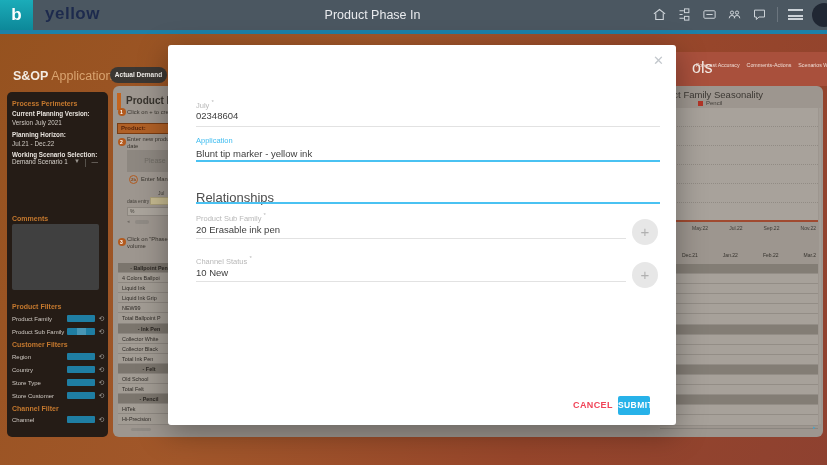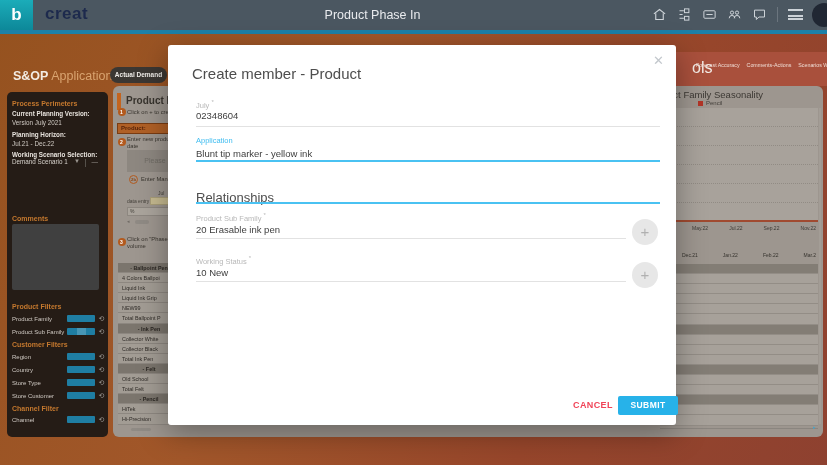--- a/index.html
+++ b/index.html
@@ -110,32 +110,32 @@
   .f-value { position:absolute; left:28px; font-size:9.5px; color:#3e3e3e; }
   .uline { position:absolute; left:28px; width:464px; height:1px; background:#e2e2e2; }
   .uline.short { width:430px; }
   .uline-blue { position:absolute; left:28px; width:464px; height:2px; background:#4ac2f2; }
   .m-section { position:absolute; left:28px; font-size:13px; color:#4e4e4e; }
   .plusbtn { position:absolute; left:464px; width:26px; height:26px; border-radius:50%; background:#e7e7e7;
     color:#b0b0b0; font-size:15px; text-align:center; line-height:25px; cursor:pointer; }
   .plusbtn::before { content:"+"; }
   .m-cancel { position:absolute; left:405px; top:355px; font-size:9px; font-weight:bold; color:#f04357;
     letter-spacing:0.4px; cursor:pointer; }
-  .m-submit { position:absolute; left:450px; top:351px; width:60px; height:19px; background:#27b2e9;
+  .m-submit { position:absolute; left:450px; top:351px; width:32px; height:19px; background:#27b2e9;
     border-radius:2px; color:#ffffff; font-size:8.5px; font-weight:bold; text-align:center;
     line-height:19px; letter-spacing:0.4px; cursor:pointer; }
 </style>
 </head>
 <body>
 
 <div id="screen">
 
   <div class="topbar">
     <div class="logo-square">b</div>
-    <div class="logo-text">creat</div>
+    <div class="logo-text">yellow</div>
     <div class="topbar-title">Product Phase In</div>
     <div class="tb-icons">
       <span>
         <svg width="15" height="15" viewBox="0 0 24 24" fill="none" stroke="#cdd3d8" stroke-width="1.8">
           <path d="M3 11 L12 4 L21 11"></path>
             <path d="M6 10 V20 H18 V10"></path>
           </svg>
       </span>
       <span>
         <svg width="15" height="15" viewBox="0 0 24 24" fill="none" stroke="#cdd3d8" stroke-width="1.6">
@@ -347,21 +347,20 @@
         <div class="band item"></div>
         <div class="band item"></div>
       </div>
     <div class="h-scroll"></div>
     <div class="h-scroll-arrow">▸</div>
     <div class="v-scroll"></div>
   </div>
 
   <div class="modal">
     <span class="m-close"></span>
-    <div class="m-title">Create member - Product</div>
 
     <div class="f-label" style="top:54px">
       <span>July</span>
       <span class="req">*</span>
     </div>
     <div class="f-value" style="top:65px">02348604</div>
     <div class="uline" style="top:81px"></div>
 
     <div class="f-label blue" style="top:91px">Application</div>
     <div class="f-value" style="top:103px">Blunt tip marker - yellow ink</div>
@@ -372,21 +371,21 @@
 
     <div class="f-label" style="top:167px">
       <span>Product Sub Family</span>
       <span class="req">*</span>
     </div>
     <div class="f-value" style="top:179px">20 Erasable ink pen</div>
     <div class="uline short" style="top:193px"></div>
     <div class="plusbtn" style="top:174px"></div>
 
     <div class="f-label" style="top:210px">
-      <span>Working Status</span>
+      <span>Channel Status</span>
       <span class="req">*</span>
     </div>
     <div class="f-value" style="top:222px">10 New</div>
     <div class="uline short" style="top:236px"></div>
     <div class="plusbtn" style="top:217px"></div>
 
     <div class="m-cancel">CANCEL</div>
     <div class="m-submit">SUBMIT</div>
   </div>
 

